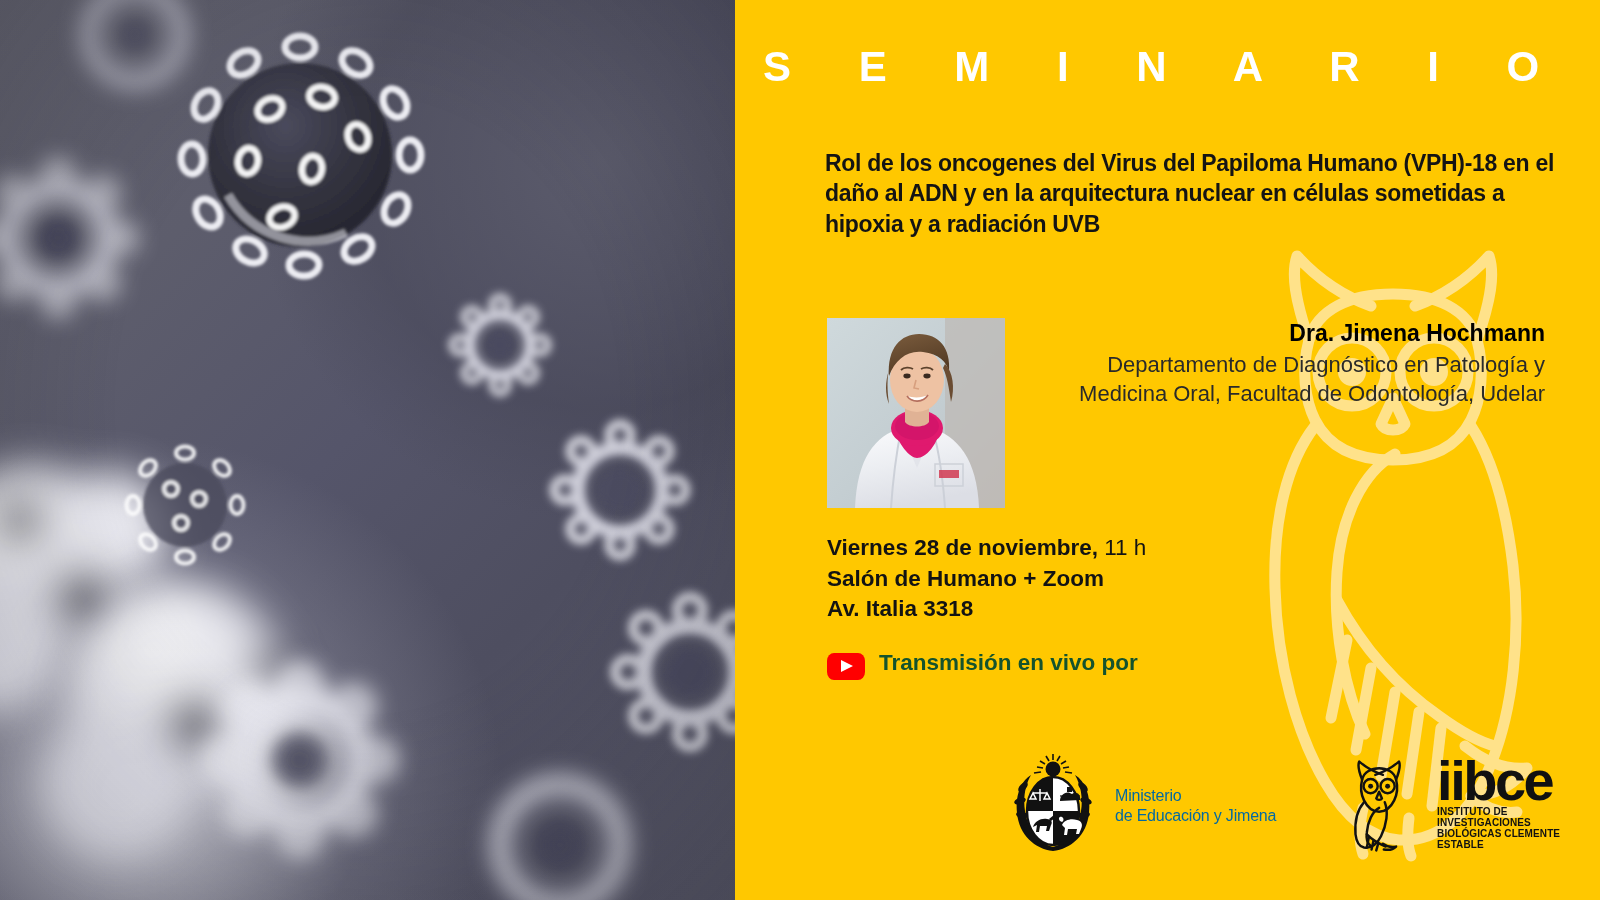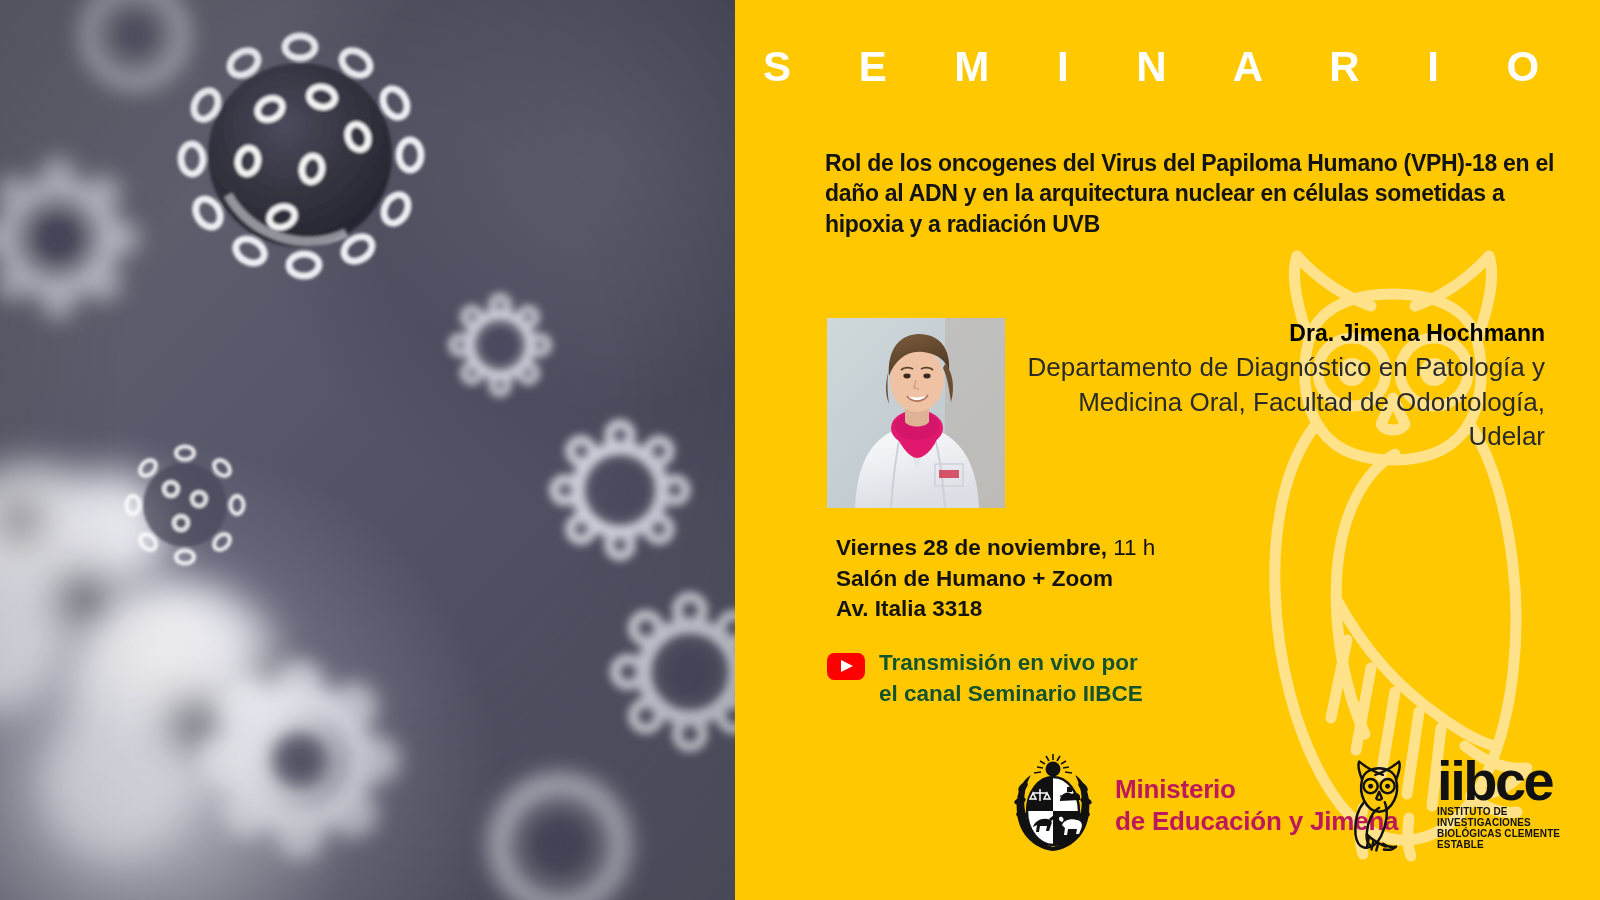--- a/index.html
+++ b/index.html
@@ -110,29 +110,29 @@
   }
   .speaker-name {
     color: #000000;
     font-size: 23px;
     font-weight: bold;
     line-height: 1.18;
     text-align: right;
   }
   .speaker-aff {
     color: #2a2a2a;
-    font-size: 26px;
+    font-size: 22px;
     line-height: 1.33;
     text-align: right;
     margin-top: 3px;
   }
 
   .when {
     position: absolute;
-    left: 101px;
+    left: 92px;
     top: 533px;
     width: 560px;
     color: #131313;
     font-size: 22.5px;
     line-height: 1.36;
   }
   .when .b { font-weight: bold; }
   .when .r { font-weight: normal; }
   .when .addr { font-weight: bold; }
 
@@ -177,23 +177,23 @@
   .mec-logo {
     position: absolute;
     left: 270px;
     bottom: 0;
     height: 112px;
     display: flex;
     align-items: center;
     gap: 14px;
   }
   .mec-text {
-    color: #be185d;
-    font-size: 26px;
-    font-weight: bold;
+    color: #0369a1;
+    font-size: 16px;
+    font-weight: normal;
     line-height: 1.22;
     letter-spacing: -0.2px;
   }
   .iibce-logo {
     position: absolute;
     left: 612px;
     bottom: 8px;
     display: flex;
     align-items: flex-start;
     gap: 24px;
@@ -510,21 +510,20 @@
           <span class="r">11 h</span>
         </div>
         <div class="b">Salón de Humano + Zoom</div>
         <div class="addr">Av. Italia 3318</div>
       </div>
 
       <div class="stream">
         <div class="yt-icon"></div>
         <div class="stream-text">
           <div>Transmisión en vivo por</div>
-          <div>el canal Seminario IIBCE</div>
         </div>
       </div>
 
       <div class="logos">
 
         <div class="mec-logo">
           <svg width="96" height="110" viewBox="0 0 96 110">
             <g fill="#111111">
 
               <g transform="translate(48,18)">

